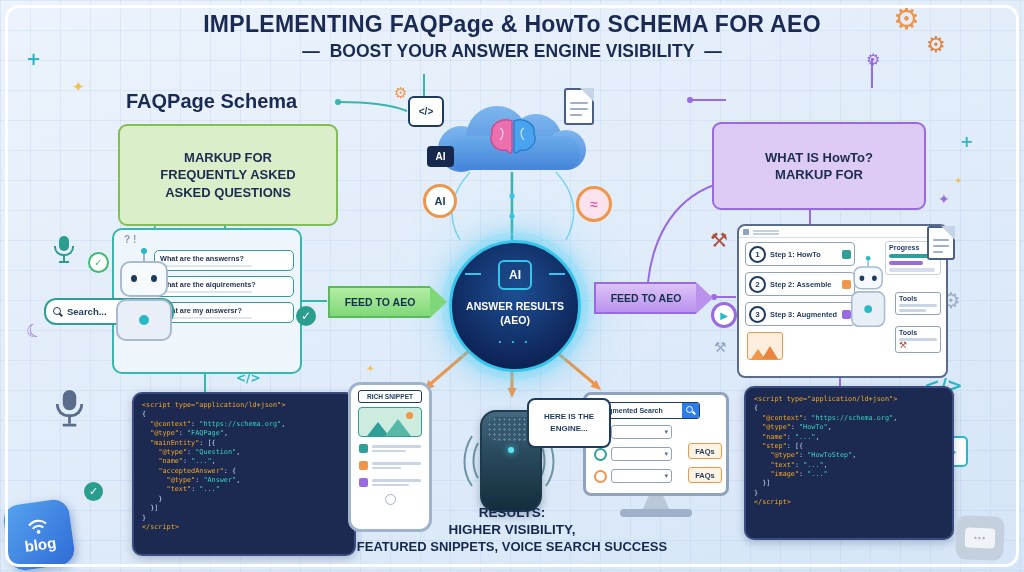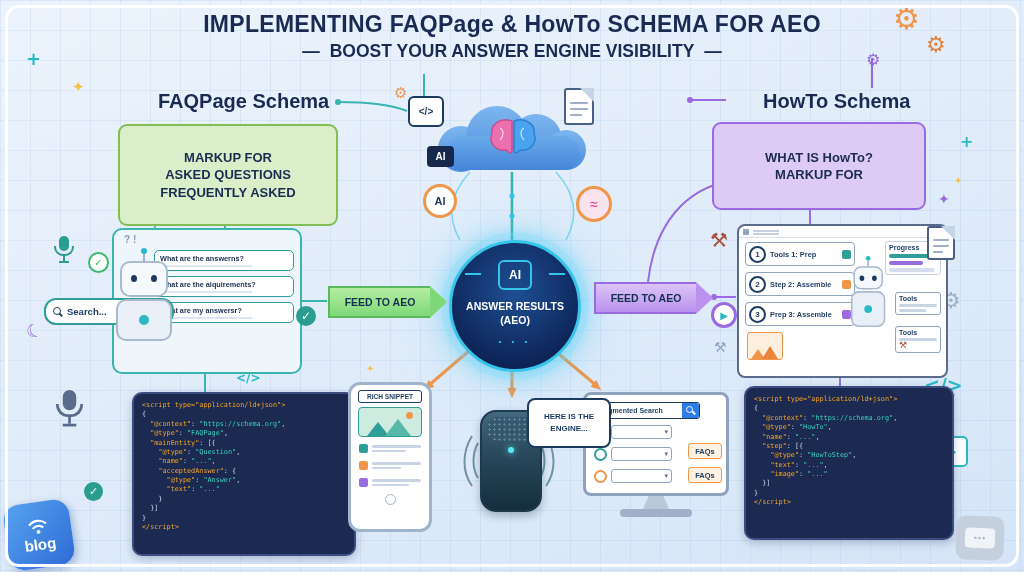--- a/index.html
+++ b/index.html
@@ -9,21 +9,21 @@
       linear-gradient(rgba(140,175,225,.16) 1px, transparent 1px),
       linear-gradient(90deg, rgba(140,175,225,.16) 1px, transparent 1px),
       linear-gradient(160deg,#ecf3fc,#d5e5f7);
     background-size:30px 30px,30px 30px,100% 100%;}
   .frame{position:absolute;inset:5px;border:3px solid #ffffff;border-radius:14px;pointer-events:none;z-index:9;}
   .abs{position:absolute;}
   .dec{position:absolute;line-height:1;font-family:"DejaVu Sans",sans-serif;z-index:3;}
   .title{position:absolute;left:0;right:0;top:11px;text-align:center;font-size:23px;font-weight:800;color:#1a2a52;letter-spacing:.3px;z-index:3;}
   .subtitle{position:absolute;left:0;right:0;top:41px;text-align:center;font-size:17.5px;font-weight:800;color:#1a2a52;z-index:3;}
   .subtitle .dash{color:#1a2a52;margin:0 10px;}
-  .sec-h{position:absolute;font-size:20px;font-weight:800;color:#1a2a52;z-index:3;margin-left:32px;}
+  .sec-h{position:absolute;font-size:20px;font-weight:800;color:#1a2a52;z-index:3;}
   .info{position:absolute;border-radius:9px;text-align:center;display:flex;flex-direction:column;justify-content:center;font-weight:800;color:#1b2c50;font-size:13px;line-height:1.34;padding:4px 6px;z-index:3;}
   .box-green{background:#d9eec9;border:2px solid #85bd55;}
   .box-purple{background:#ddcaf5;border:2px solid #9a6ae0;align-items:center;}
   
   .faq-panel{position:absolute;left:112px;top:228px;width:186px;height:142px;background:#eef6fb;border:2px solid #3ab5ae;border-radius:10px;z-index:3;}
   .faq-doodle{position:absolute;left:10px;top:4px;font-size:10px;font-weight:700;color:#8a9bb5;}
   .faq-items{position:absolute;right:6px;top:20px;width:140px;}
   .faq-item{background:#fff;border:1.5px solid #2f9e98;border-radius:5px;margin-bottom:5px;padding:3px 5px;font-size:7.3px;font-weight:700;color:#223455;}
   .faq-item::after{content:"";display:block;height:2px;background:#dde5f0;margin-top:2px;width:72%;border-radius:1px;}
   
@@ -201,22 +201,22 @@
   <span class="dec" style="left:941px;top:290px;font-size:22px;color:#9fb0c8">⚙</span>
   <span class="dec" style="left:918px;top:336px;font-size:14px;color:#2ab8c5">⚙</span>
   <span class="dec" style="left:932px;top:480px;font-size:20px;color:#b3a3d6">⚙</span>
   <span class="dec" style="left:948px;top:392px;font-size:16px;color:#9a6ae0;transform:rotate(14deg)">/</span>
   <span class="dec" style="left:710px;top:230px;font-size:20px;color:#a8503c">⚒</span>
   <span class="dec" style="left:714px;top:340px;font-size:14px;color:#8fa3bd">⚒</span>
 
   <div class="sec-h" style="left:126px;top:90px">FAQPage Schema</div>
   <div class="info box-green" style="left:118px;top:124px;width:204px;height:90px">
     <div>MARKUP FOR</div>
+    <div>FREQUENTLY ASKED</div>
     <div>ASKED QUESTIONS</div>
-    <div>FREQUENTLY ASKED</div>
   </div>
 
   <div class="faq-panel">
     <div class="faq-doodle">? !</div>
     <div class="faq-items">
       <div class="faq-item"><span>What are the answerns?</span></div>
       <div class="faq-item"><span>What are the aiquirements?</span></div>
       <div class="faq-item"><span>What are my answersr?</span></div>
     </div>
   </div>
@@ -321,41 +321,40 @@
       </div>
     <div class="feed-head"></div>
   </div>
   <div class="feed feed-right" style="left:594px;top:282px">
     <div class="feed-body">
         <span>FEED TO AEO</span>
       </div>
     <div class="feed-head"></div>
   </div>
 
-  <div class="sec-h" style="left:731px;top:90px">HowTo Schema</div>
   <div class="info box-purple" style="left:712px;top:122px;width:198px;height:76px">
     <div>WHAT IS HowTo?</div>
     <div>MARKUP FOR</div>
   </div>
 
   <div class="steps-panel">
     <div class="sp-topbar"></div>
     <div class="step-row" style="top:16px">
       <span class="stepnum">1</span>
-      <span class="steplab">Tools 1: Prep</span>
+      <span class="steplab">Step 1: HowTo</span>
       <span class="stepic" style="background:#2f9e98"></span>
     </div>
     <div class="step-row" style="top:46px">
       <span class="stepnum">2</span>
       <span class="steplab">Step 2: Assemble</span>
       <span class="stepic" style="background:#f0964a"></span>
     </div>
     <div class="step-row" style="top:76px">
       <span class="stepnum">3</span>
-      <span class="steplab">Prep 3: Assemble</span>
+      <span class="steplab">Step 3: Augmented</span>
       <span class="stepic" style="background:#9a6ae0"></span>
     </div>
     <div class="sprog">
       <div class="lab">Progress</div>
       <div class="bar" style="background:#2f9e98;width:46px"></div>
       <div class="bar" style="background:#9a6ae0;width:34px"></div>
       <div class="bar" style="background:#d5deea;width:46px"></div>
     </div>
     <div class="stools" style="top:66px">
       <div class="lab">Tools</div>
@@ -480,20 +479,25 @@
           <span>FAQs</span>
         </div>
       <div class="fbadge" style="top:72px">
           <span>FAQs</span>
         </div>
     </div>
     <div class="mneck"></div>
     <div class="mbase"></div>
   </div>
 
+  <div class="results">
+    <div class="r1">RESULTS:</div>
+    <div class="r2">HIGHER VISIBILITY,</div>
+    <div class="r3">FEATURED SNIPPETS, VOICE SEARCH SUCCESS</div>
+  </div>
 
   <div class="blog">
     <svg width="22" height="17" viewBox="0 0 20 16">
       <path d="M2 7 A 11 11 0 0 1 18 7" stroke="#fff" stroke-width="2" fill="none"></path>
       <path d="M5 10.5 A 7 7 0 0 1 15 10.5" stroke="#fff" stroke-width="2" fill="none"></path>
       <circle cx="10" cy="14" r="1.8" fill="#fff"></circle>
     </svg>
     <div class="label">blog</div>
   </div>
   <div class="chatmark">

